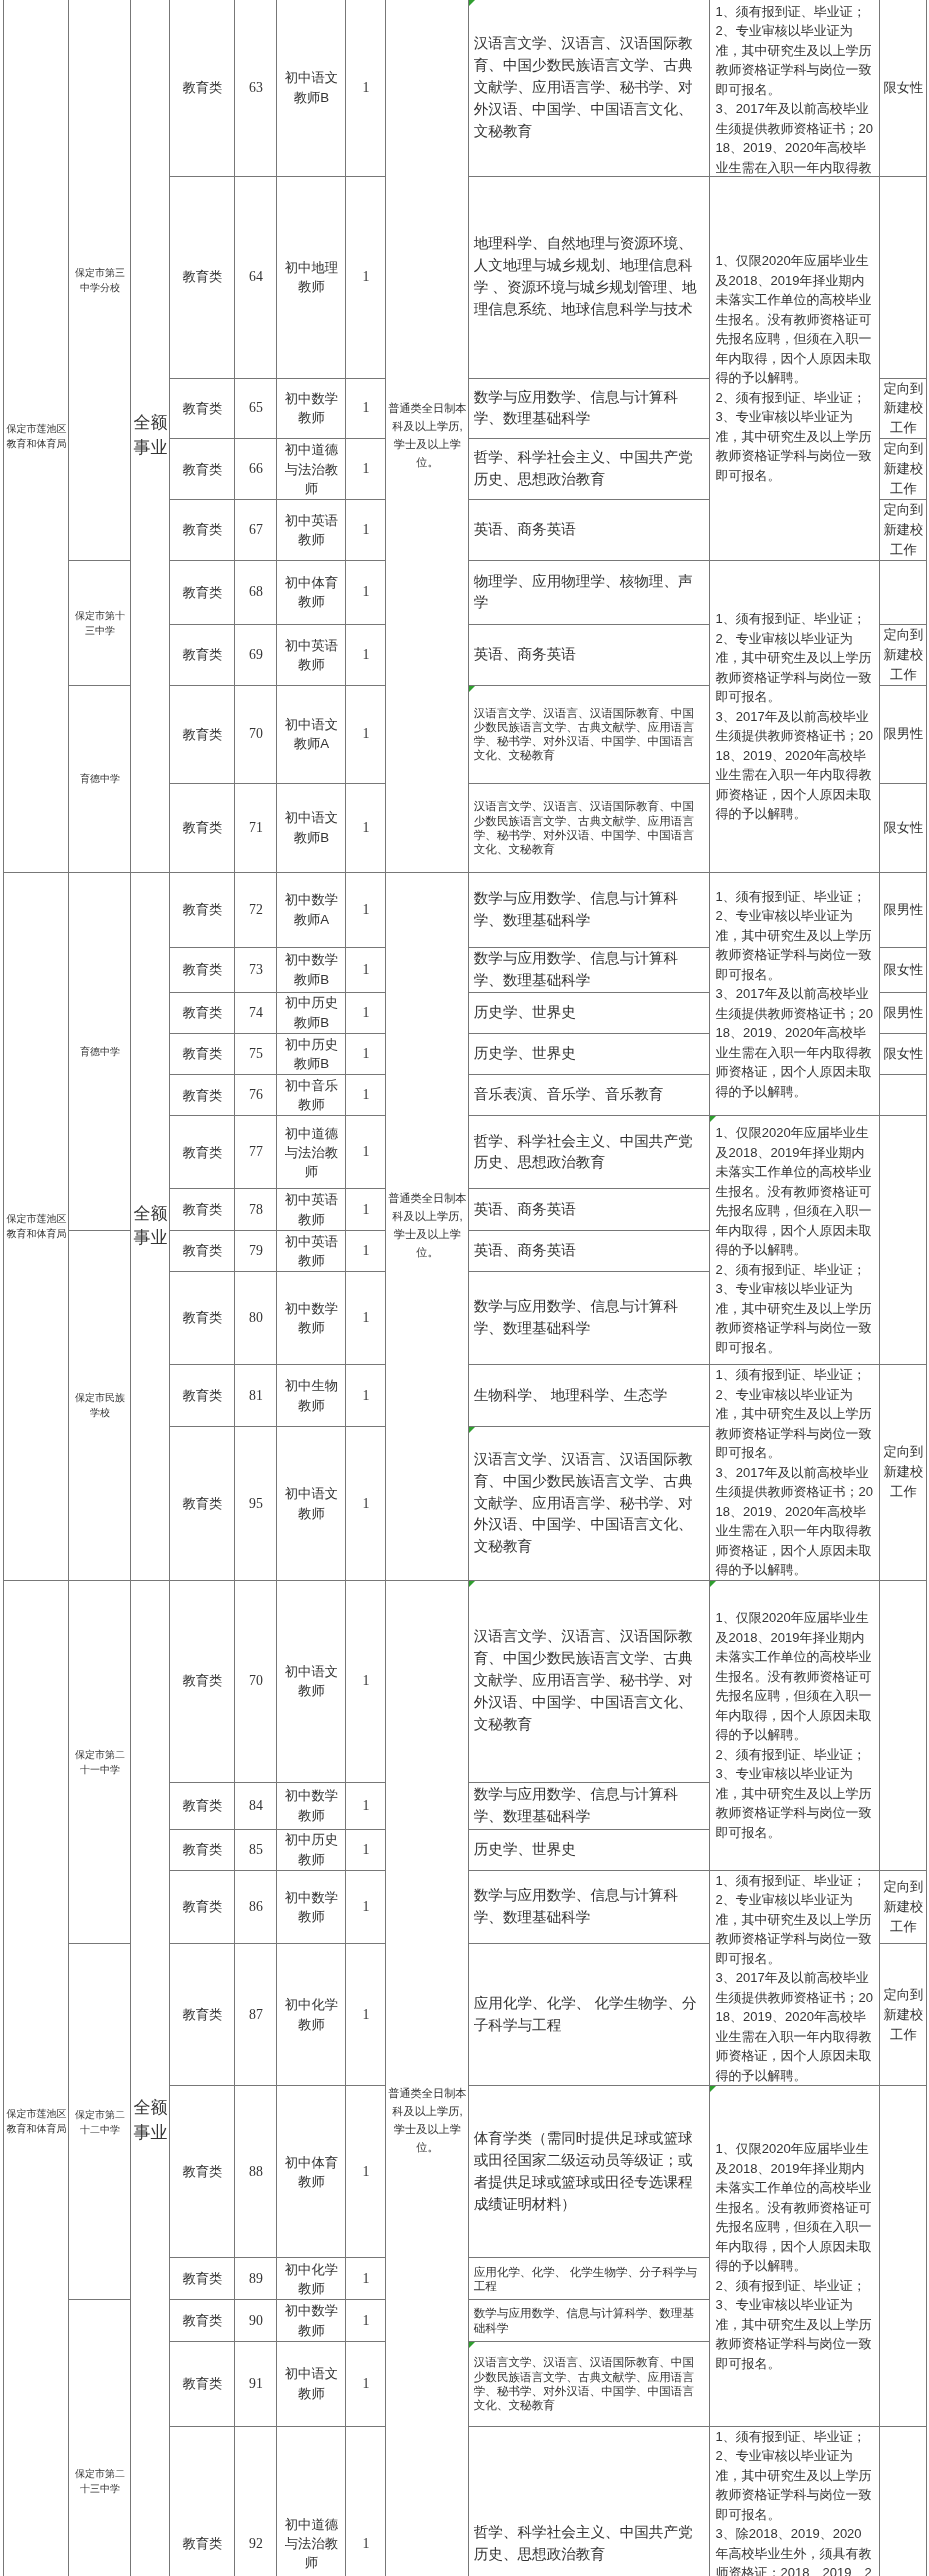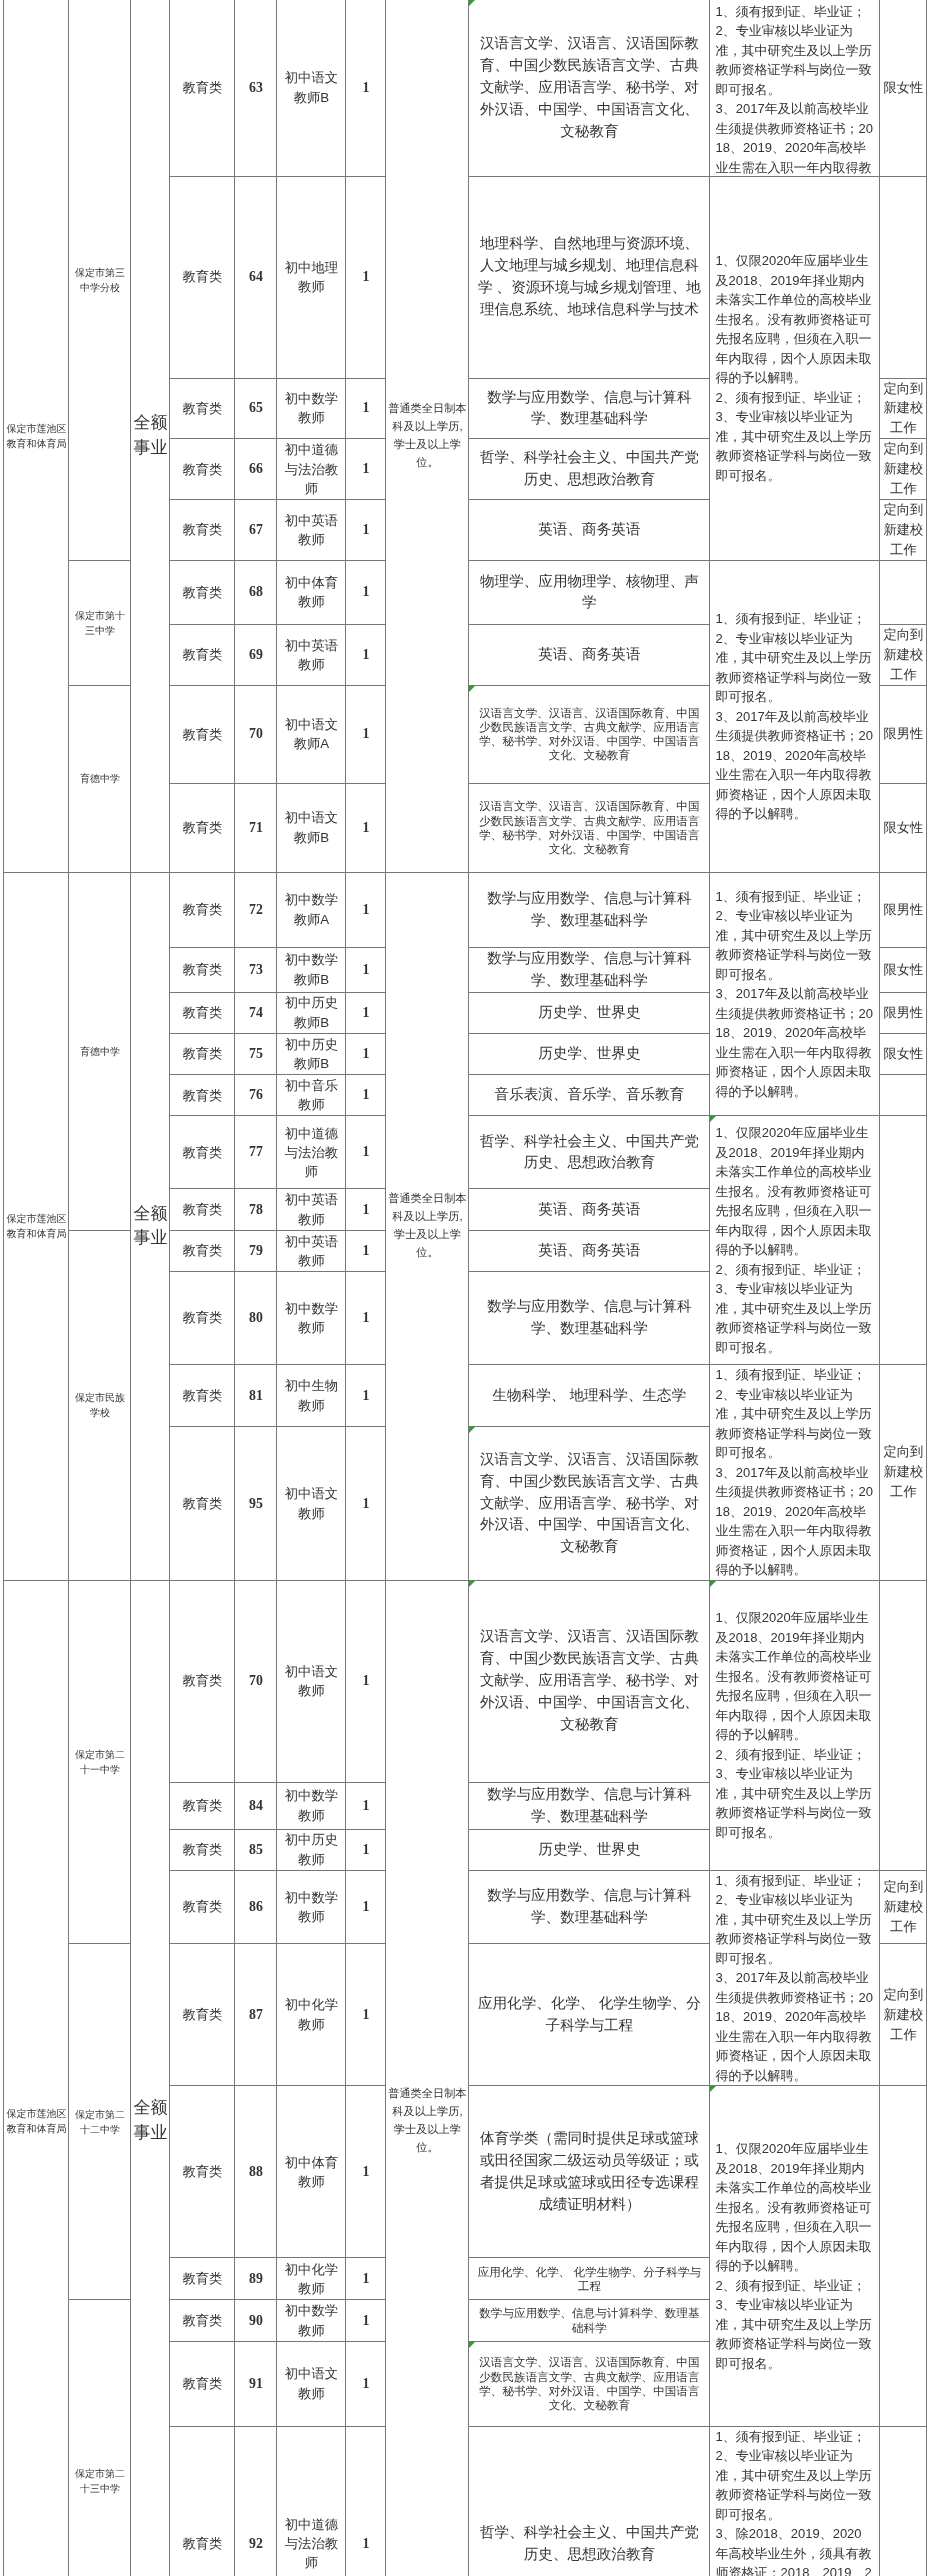--- a/index.html
+++ b/index.html
@@ -6,23 +6,23 @@
   .sheet{width:930px;height:2576px;background:#fff;position:relative;overflow:hidden;
          font-family:"Liberation Sans","DejaVu Sans",sans-serif;color:#333;}
   table{border-collapse:collapse;table-layout:fixed;margin-left:3.4px;width:924px;
         border:1.7px solid #111;border-top:none;}
   td{border:0.9px solid #777;overflow:hidden;text-align:center;vertical-align:middle;
      padding:0.9px 1.7px;font-size:13.3px;line-height:1.45;word-break:break-all;}
   tr.first td{border-top:none;}
   tr.sec td{border-top:1.7px solid #111;}
   .ag,.sc{font-size:10px;line-height:1.5;}
   .fd{font-size:17px;}
-  .nm{font-family:"Liberation Serif","DejaVu Serif",serif;font-size:13.8px;font-weight:bold;}
+  .nm{font-family:"Liberation Serif","DejaVu Serif",serif;font-size:13.8px;}
   .ed{font-size:11.2px;line-height:1.6;padding:0 1.7px;}
-  .mj{text-align:center;font-size:14.6px;line-height:1.5;padding:0 4.3px;}
+  .mj{text-align:left;font-size:14.6px;line-height:1.5;padding:0 4.3px;}
   .mj.sm{font-size:11.6px;line-height:1.22;}
   .cd{text-align:left;font-size:13px;line-height:1.5;white-space:pre-line;padding:0 5.2px;}
   .rk{font-size:13.3px;line-height:1.5;padding:0 2.6px;}
   .rel{position:relative;}
   .flag{position:absolute;top:0;left:0;width:0;height:0;
         border-top:6.9px solid #2f9e2f;border-right:6.9px solid transparent;}
   .clip{display:block;height:172px;overflow:hidden;text-align:left;white-space:pre-line;}
 </style>
 </head>
 <body>

